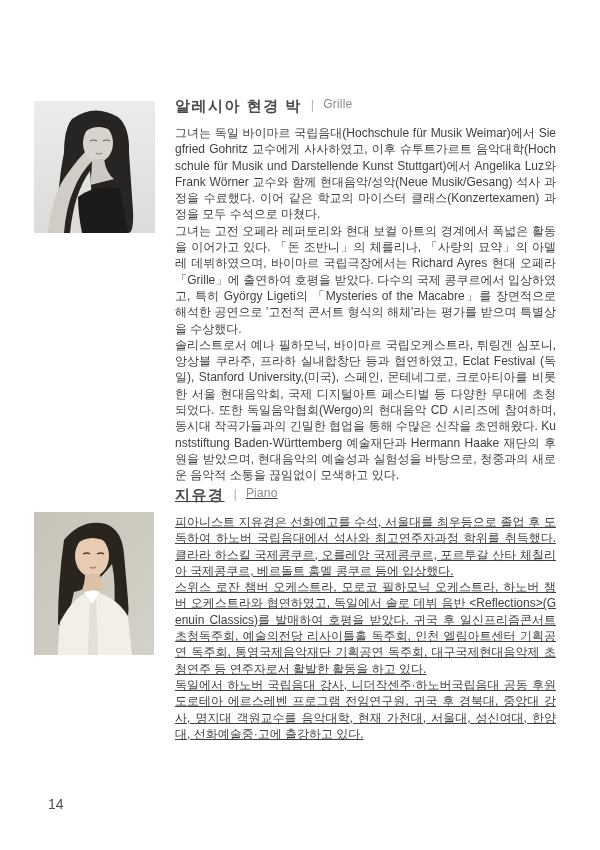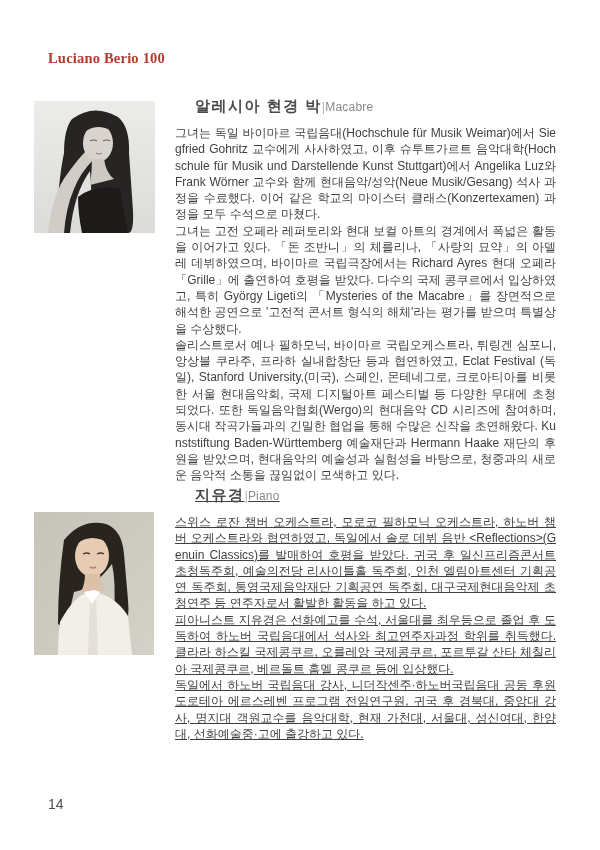--- a/index.html
+++ b/index.html
@@ -30,23 +30,22 @@
   }
   .photo1{top:101px;width:121px;height:132px;}
   .photo2{top:512px;width:120px;height:143px;}
   .photo svg{display:block;width:100%;height:100%;}
   .bio{
     position:absolute;left:175px;width:381px;
   }
   .bio1{top:97px;}
   .bio2{top:486px;text-decoration:underline;}
   .bio-title{
-    display:flex;align-items:center;
+    display:flex;align-items:flex-start;gap:9px;
     margin-bottom:9px;
-    margin-left:20px;
   }
   .bio-name{
     font-size:15px;font-weight:bold;color:#4a4a4a;letter-spacing:1.5px;
   }
   .bio-sep{color:#b5b5b5;font-size:13px;font-weight:normal;}
   .bio-role{color:var(--muted);font-size:12px;letter-spacing:0.2px;}
   .bio-text p{
     font-size:12px;line-height:16.3px;
     text-align:justify;
     word-break:break-all;
@@ -54,21 +53,20 @@
   }
   .page-number{
     position:absolute;left:48px;top:796px;
     font-size:14px;color:#4d4d4d;
   }
 </style>
 </head>
 <body>
 
 <div class="header">
-  <div>Luciano Berio 100</div>
 </div>
 
 <div class="photo photo1">
   <svg viewBox="0 0 121 132" preserveAspectRatio="none">
     <defs>
       <linearGradient id="bg1" x1="0" y1="0" x2="0" y2="1">
         <stop offset="0" stop-color="#ececeb"></stop>
         <stop offset="1" stop-color="#dcdbd9"></stop>
       </linearGradient>
     </defs>
@@ -88,21 +86,21 @@
     <path d="M58 58 L70 58 Q72 72 80 78 L56 84 Q58 70 58 58 Z" fill="#cfc9c3"></path>
 
     <path d="M44 96 Q62 82 86 88 L94 132 L48 132 Q44 112 44 96 Z" fill="#1c1b1a"></path>
   </svg>
 </div>
 
 <div class="bio bio1">
   <div class="bio-title">
     <span class="bio-name">알레시아 현경 박</span>
     <span class="bio-sep">|</span>
-    <span class="bio-role">Macabre</span>
+    <span class="bio-role">Grille</span>
   </div>
   <div class="bio-text">
     <p>그녀는 독일 바이마르 국립음대(Hochschule für Musik Weimar)에서 Siegfried Gohritz 교수에게 사사하였고, 이후 슈투트가르트 음악대학(Hochschule für Musik und Darstellende Kunst Stuttgart)에서 Angelika Luz와 Frank Wörner 교수와 함께 현대음악/성악(Neue Musik/Gesang) 석사 과정을 수료했다. 이어 같은 학교의 마이스터 클래스(Konzertexamen) 과정을 모두 수석으로 마쳤다.</p>
     <p>그녀는 고전 오페라 레퍼토리와 현대 보컬 아트의 경계에서 폭넓은 활동을 이어가고 있다. 「돈 조반니」의 체를리나, 「사랑의 묘약」의 아델레 데뷔하였으며, 바이마르 국립극장에서는 Richard Ayres 현대 오페라 「Grille」에 출연하여 호평을 받았다. 다수의 국제 콩쿠르에서 입상하였고, 특히 György Ligeti의 「Mysteries of the Macabre」를 장면적으로 해석한 공연으로 '고전적 콘서트 형식의 해체'라는 평가를 받으며 특별상을 수상했다.</p>
     <p>솔리스트로서 예나 필하모닉, 바이마르 국립오케스트라, 튀링겐 심포니, 앙상블 쿠라주, 프라하 실내합창단 등과 협연하였고, Eclat Festival (독일), Stanford University,(미국), 스페인, 몬테네그로, 크로아티아를 비롯한 서울 현대음악회, 국제 디지털아트 페스티벌 등 다양한 무대에 초청되었다. 또한 독일음악협회(Wergo)의 현대음악 CD 시리즈에 참여하며, 동시대 작곡가들과의 긴밀한 협업을 통해 수많은 신작을 초연해왔다. Kunststiftung Baden-Württemberg 예술재단과 Hermann Haake 재단의 후원을 받았으며, 현대음악의 예술성과 실험성을 바탕으로, 청중과의 새로운 음악적 소통을 끊임없이 모색하고 있다.</p>
   </div>
 </div>
 
 <div class="photo photo2">
   <svg viewBox="0 0 120 143" preserveAspectRatio="none">
@@ -132,19 +130,19 @@
   </svg>
 </div>
 
 <div class="bio bio2">
   <div class="bio-title">
     <span class="bio-name">지유경</span>
     <span class="bio-sep">|</span>
     <span class="bio-role">Piano</span>
   </div>
   <div class="bio-text">
+    <p>피아니스트 지유경은 선화예고를 수석, 서울대를 최우등으로 졸업 후 도독하여 하노버 국립음대에서 석사와 최고연주자과정 학위를 취득했다. 클라라 하스킬 국제콩쿠르, 오를레앙 국제콩쿠르, 포르투갈 산타 체칠리아 국제콩쿠르, 베르돌트 훔멜 콩쿠르 등에 입상했다.</p>
     <p>스위스 로잔 챔버 오케스트라, 모로코 필하모닉 오케스트라, 하노버 챔버 오케스트라와 협연하였고, 독일에서 솔로 데뷔 음반 &lt;Reflections&gt;(Genuin Classics)를 발매하여 호평을 받았다. 귀국 후 일신프리즘콘서트 초청독주회, 예술의전당 리사이틀홀 독주회, 인천 엘림아트센터 기획공연 독주회, 통영국제음악재단 기획공연 독주회, 대구국제현대음악제 초청연주 등 연주자로서 활발한 활동을 하고 있다.</p>
-    <p>피아니스트 지유경은 선화예고를 수석, 서울대를 최우등으로 졸업 후 도독하여 하노버 국립음대에서 석사와 최고연주자과정 학위를 취득했다. 클라라 하스킬 국제콩쿠르, 오를레앙 국제콩쿠르, 포르투갈 산타 체칠리아 국제콩쿠르, 베르돌트 훔멜 콩쿠르 등에 입상했다.</p>
     <p>독일에서 하노버 국립음대 강사, 니더작센주·하노버국립음대 공동 후원 도로테아 에르스레벤 프로그램 전임연구원, 귀국 후 경북대, 중앙대 강사, 명지대 객원교수를 음악대학, 현재 가천대, 서울대, 성신여대, 한양대, 선화예술중·고에 출강하고 있다.</p>
   </div>
 </div>
 
 <div class="page-number">14</div>
 
 </body></html>

